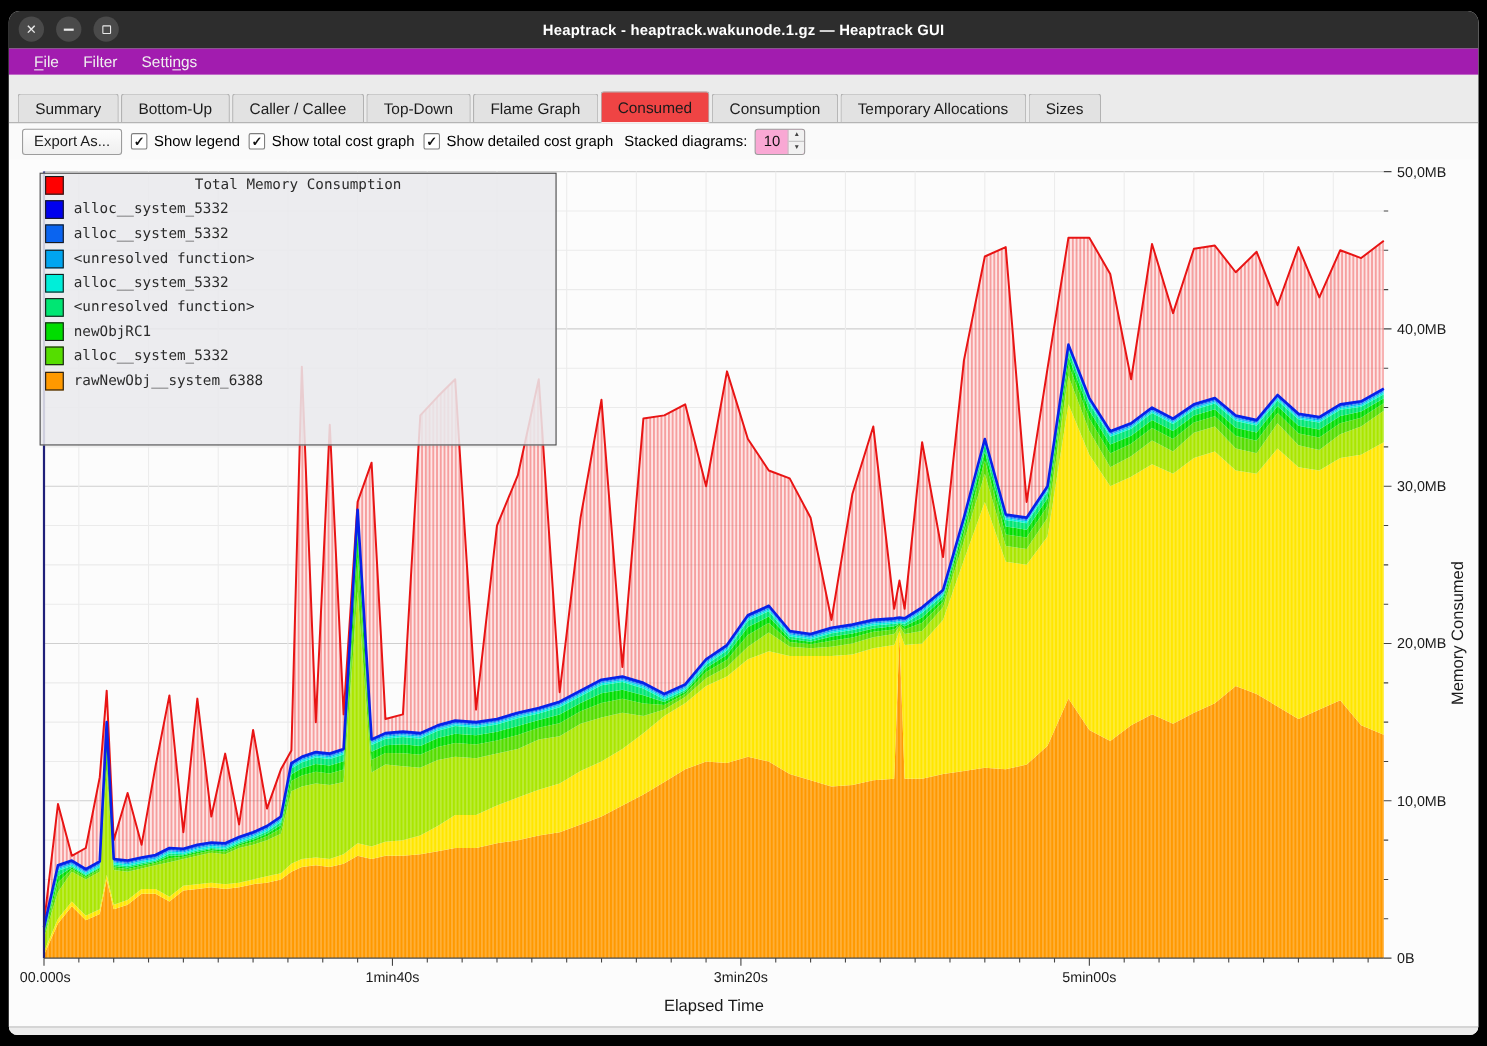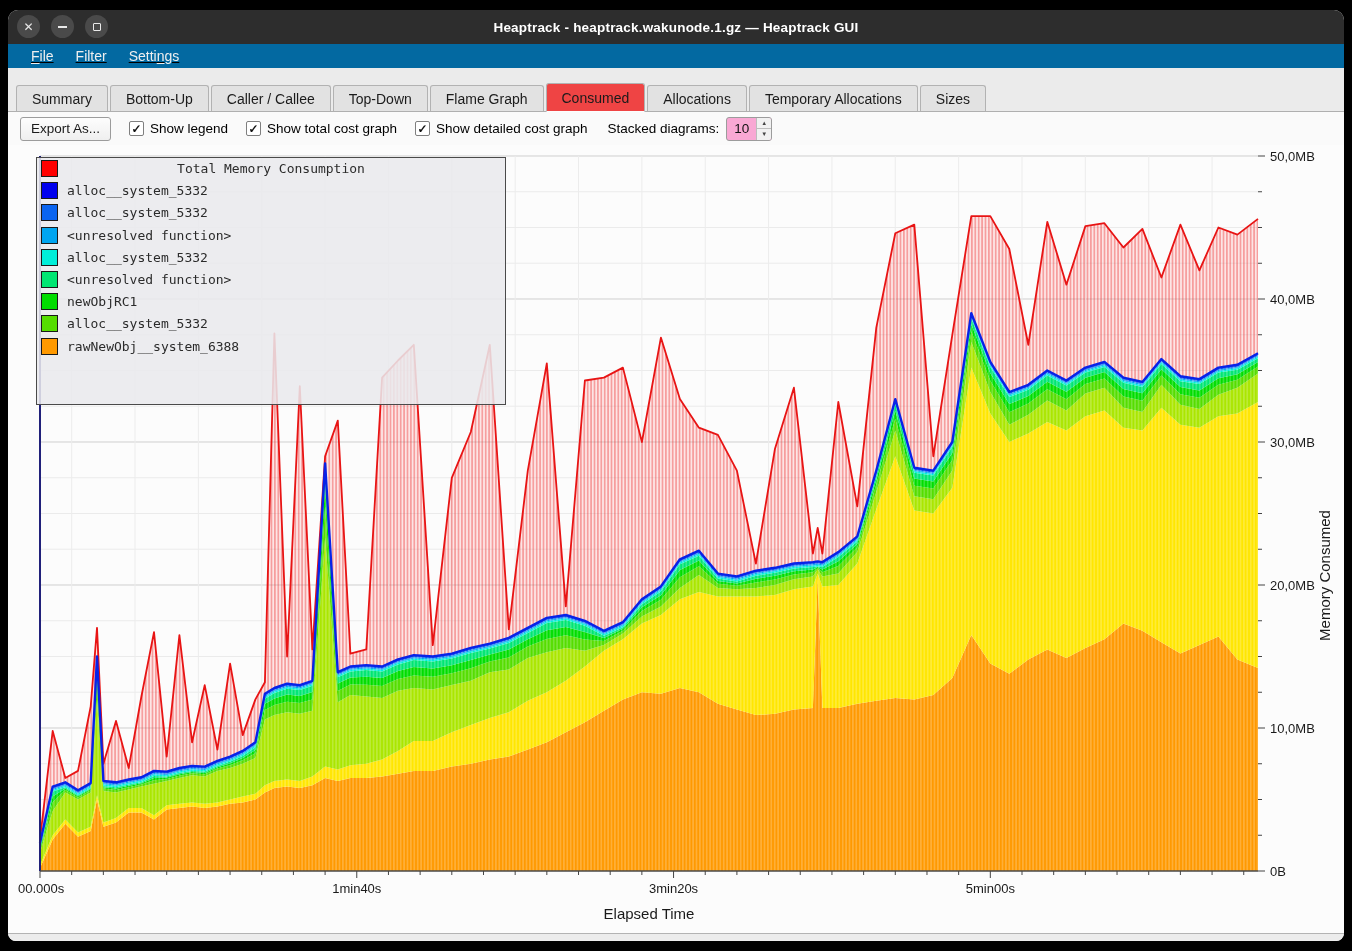--- a/index.html
+++ b/index.html
@@ -15,35 +15,35 @@
             justify-content:center; cursor:default; }
   .winbtn.close { left:9px; font-size:12px; }
   .winbtn.min { left:43px; }
   .winbtn.min .bar { width:9px; height:2px; background:#E9E9E9; }
   .winbtn.max { left:77px; }
   .winbtn.max .box { width:8px; height:8px; border:1.6px solid #E9E9E9; border-radius:1px; }
   .title-text { position:absolute; left:0; right:0; top:0; height:34px; display:flex;
                 align-items:center; justify-content:center; color:#FFF; font-size:13.5px;
                 font-weight:bold; letter-spacing:.2px; }
   
-  .menubar { height:24px; background:#0369a1; display:flex; align-items:center;
-             padding-left:14px; gap:4px;text-decoration:underline; }
+  .menubar { height:24px; background:#a21caf; display:flex; align-items:center;
+             padding-left:14px; gap:4px; }
   .menu-item { color:#EFEFEF; font-size:14px; padding:2px 9px; border-radius:3px; }
   .menu-item .u { text-decoration:underline; text-underline-offset:2px; }
   
   .tabbar { height:44px; background:#EBEBEB; border-bottom:1px solid #AFAFAF;
             display:flex; align-items:flex-end; padding-left:8px; position:relative; }
   .tab { height:26px; display:flex; align-items:center; padding:0 15px; font-size:14px;
          color:#1B1B1B; background:#E2E2E2; border:1px solid #B2B2B2; border-bottom:none;
          border-radius:3px 3px 0 0; margin-right:2px; position:relative; }
   .tab.active { background:#ef4444; height:29px; z-index:2; margin-bottom:-1px;
                 border-bottom:1px solid #FDFDFD; font-weight:normal; }
   
   .toolbar { height:33px; background:#FAFAFA; display:flex; align-items:center;
-             padding-left:12px; gap:10px; }
+             padding-left:12px; }
   .btn { font-size:13.5px; color:#1B1B1B; padding:3px 10px 4px 10px;
          border:1px solid #9C9C9C; border-radius:3px;
          background:linear-gradient(#FDFDFD,#EFEFEF); }
   .chk-group { display:flex; align-items:center; gap:6px; margin-left:8px; }
   .chk-box { width:15px; height:15px; background:#FFF; border:1px solid #7F7F7F;
              border-radius:2px; display:flex; align-items:center; justify-content:center;
              font-size:12px; font-weight:bold; color:#111; line-height:1; }
   .chk-label { font-size:13.5px; color:#000000; }
   .spin-group { display:flex; align-items:center; gap:7px; margin-left:10px; }
   .spinbox { display:flex; width:46px; height:24px; border:1px solid #9C9C9C;
@@ -92,21 +92,21 @@
       <div class="menu-item"><span>Setti</span><span class="u">n</span><span>gs</span></div>
     </div>
 
     <div class="tabbar">
       <div class="tab">Summary</div>
       <div class="tab">Bottom-Up</div>
       <div class="tab">Caller / Callee</div>
       <div class="tab">Top-Down</div>
       <div class="tab">Flame Graph</div>
       <div class="tab active">Consumed</div>
-      <div class="tab">Allocations</div>
+      <div class="tab">Consumption</div>
       <div class="tab">Temporary Allocations</div>
       <div class="tab">Sizes</div>
     </div>
 
     <div class="toolbar">
       <button class="btn">Export As...</button>
       <div class="chk-group">
         <div class="chk-box">✓</div>
         <span class="chk-label">Show legend</span>
       </div>

